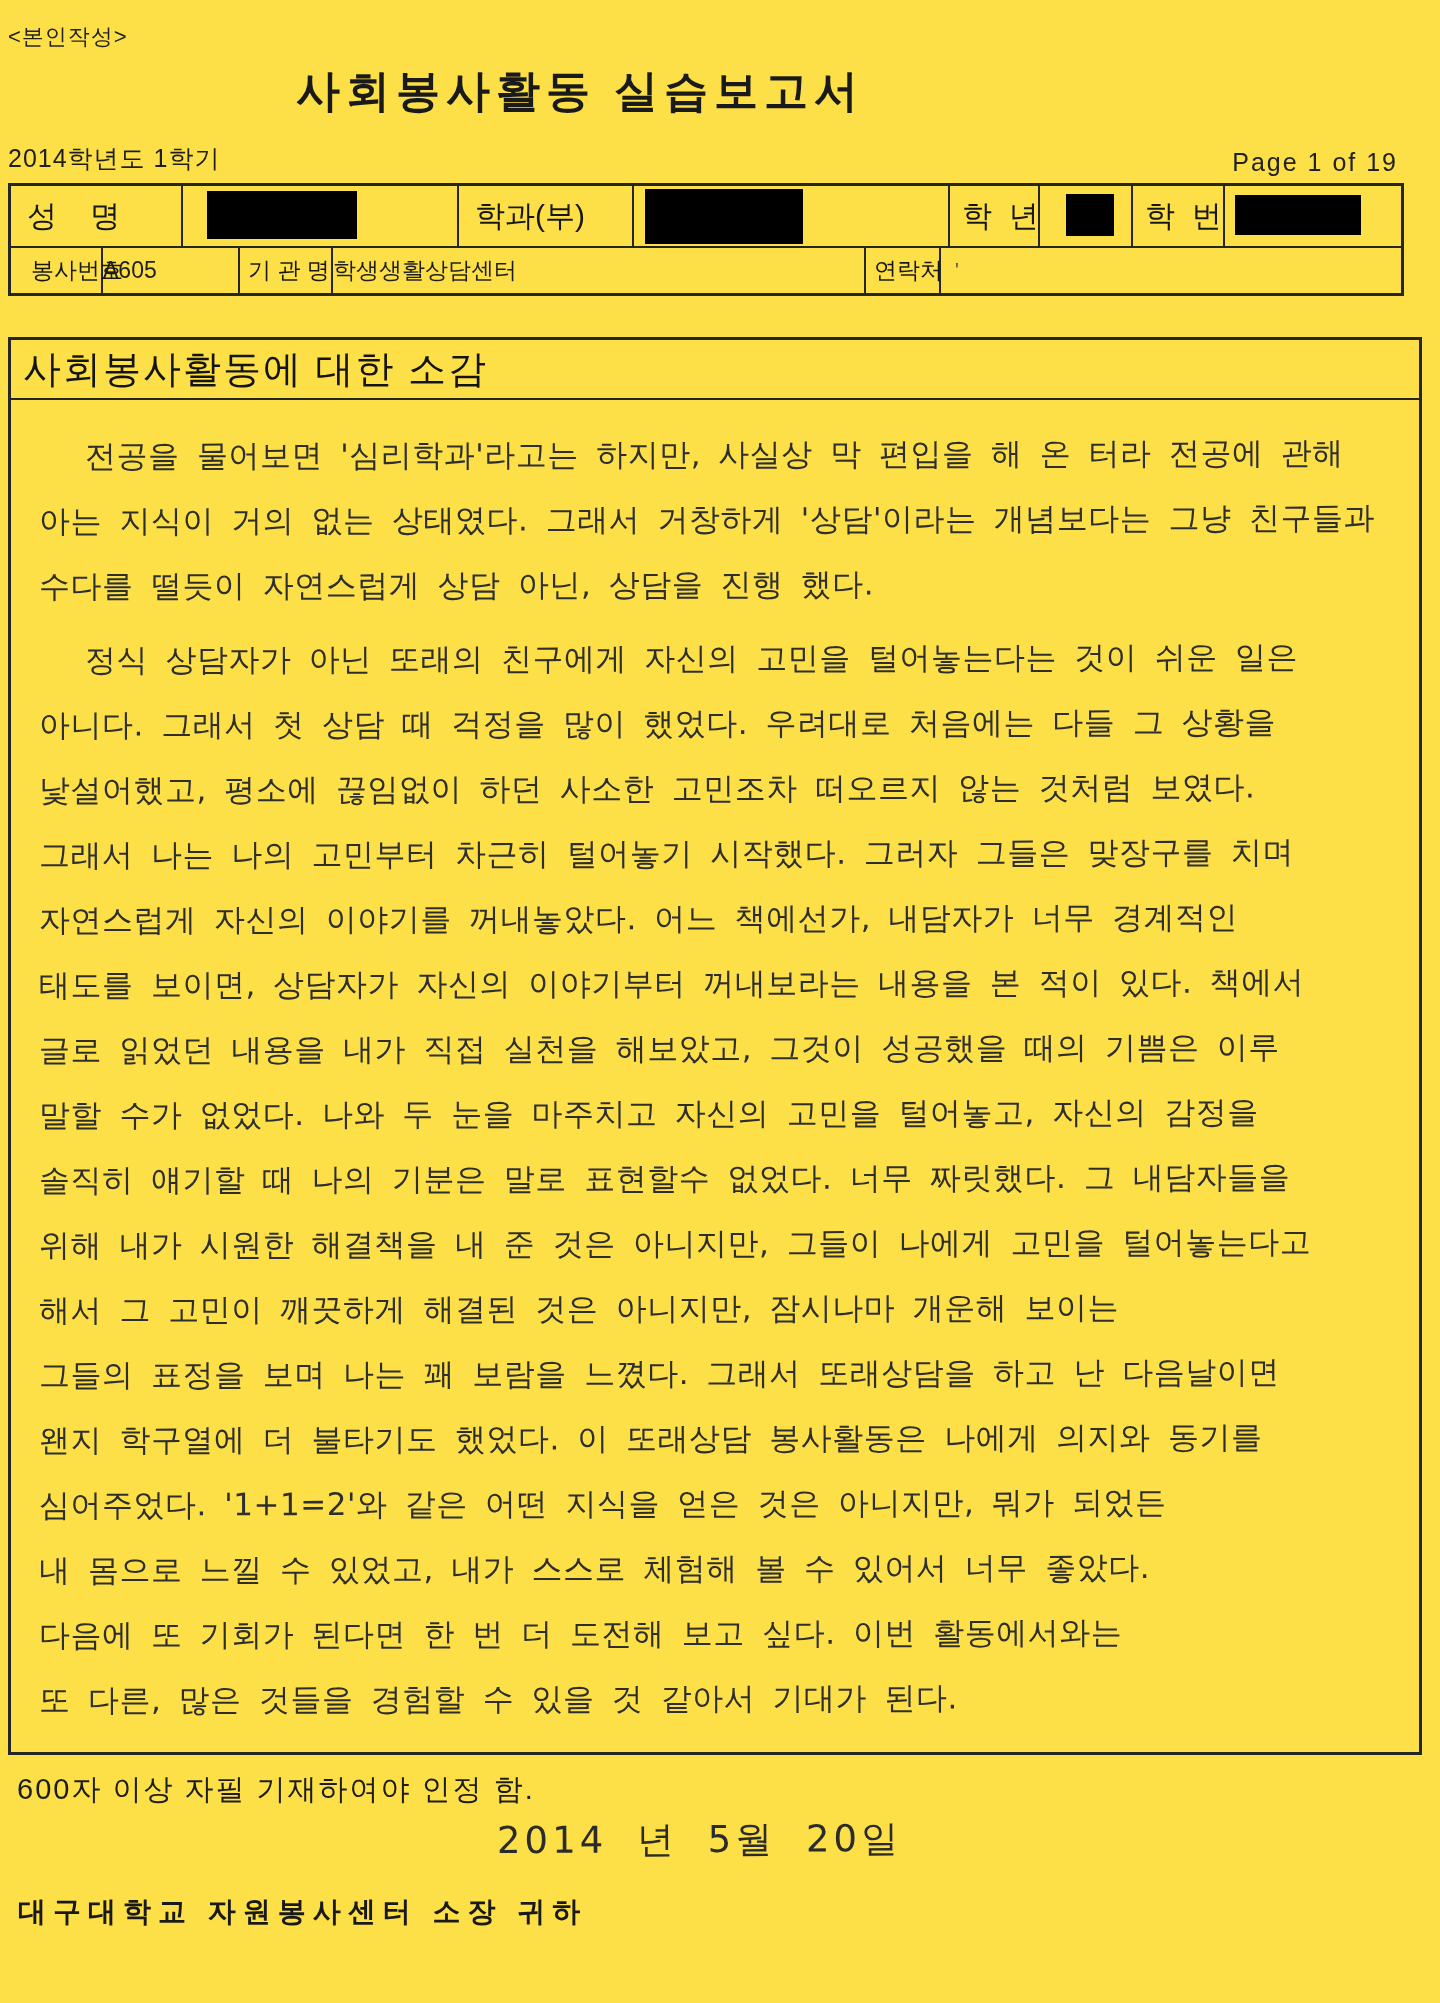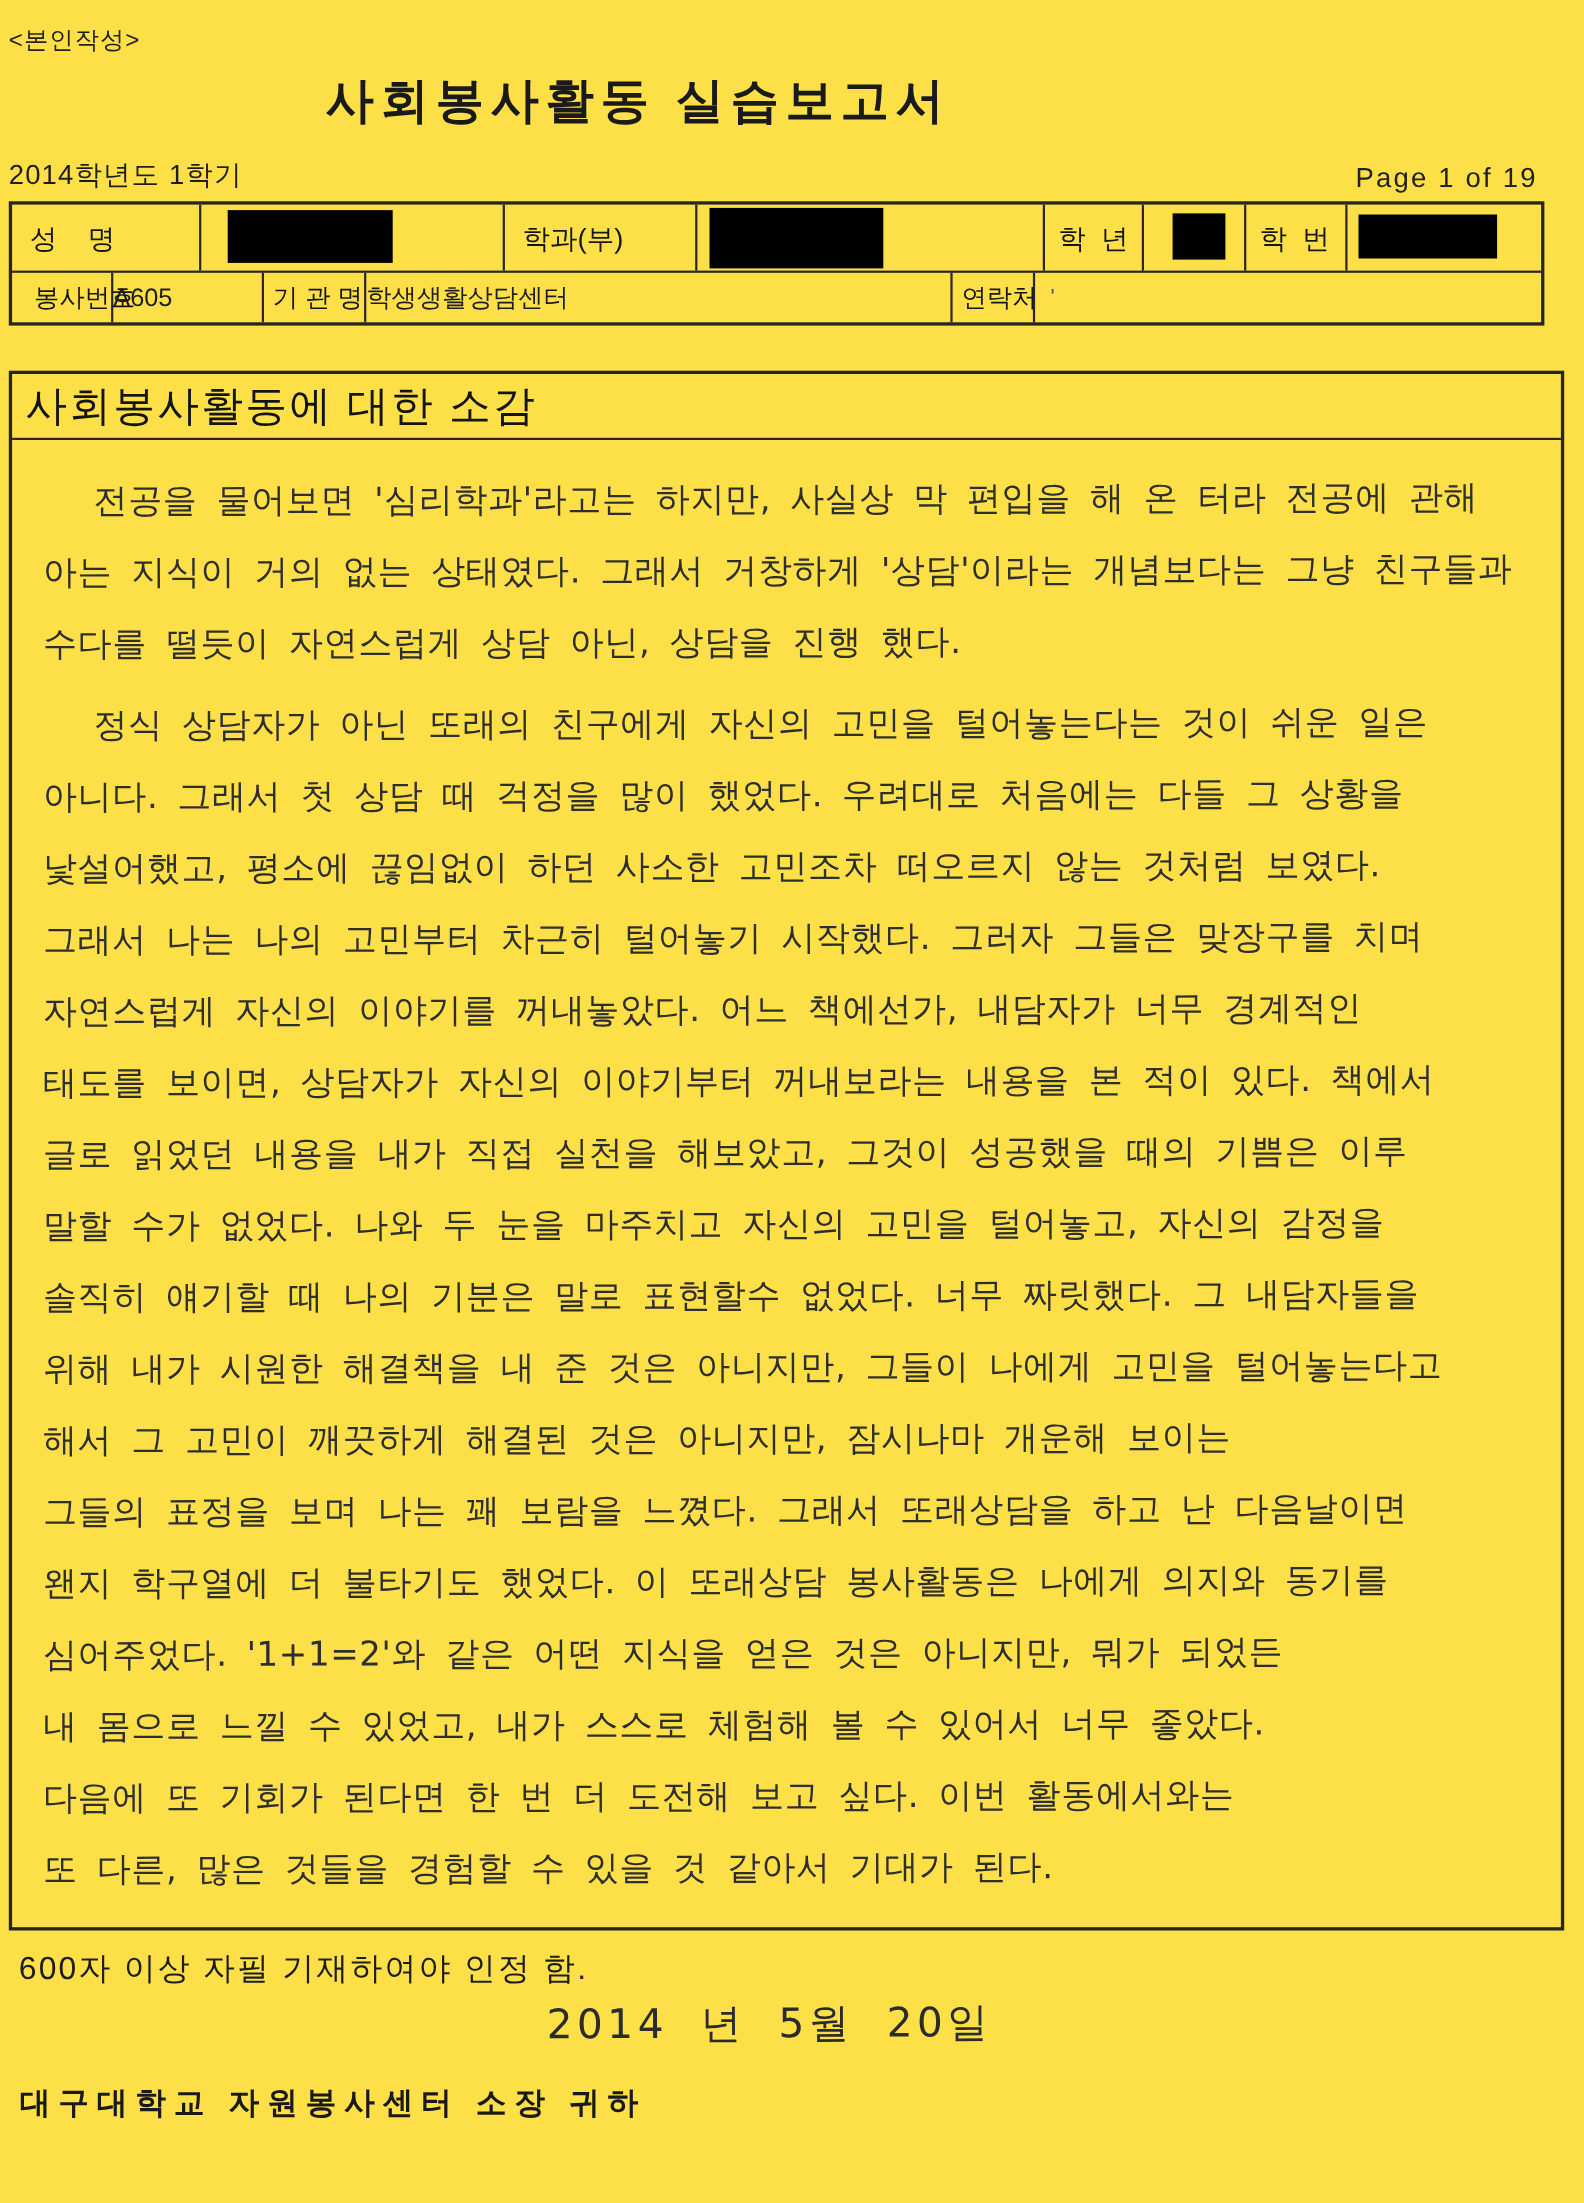--- a/index.html
+++ b/index.html
@@ -17,21 +17,21 @@
     font-size:44px;font-weight:bold;letter-spacing:6px;color:#1a1a1a;}
   .semester{position:absolute;left:8px;top:142px;font-size:25px;letter-spacing:1px;}
   .page-indicator{position:absolute;right:42px;top:148px;font-size:25px;letter-spacing:2px;color:#222;}
   
   .info-table{position:absolute;left:8px;top:183px;width:1390px;border:3px solid #262626;}
   .info-row{display:flex;width:100%;}
   .info-row.r1{height:60px;}
   .info-row.r2{height:45px;border-top:2px solid #262626;}
   .cell{position:relative;display:flex;align-items:center;
     border-right:2px solid #262626;box-sizing:border-box;
-    font-size:25px;white-space:pre;overflow:visible;}
+    font-size:30px;white-space:pre;overflow:visible;}
   .cell:last-child{border-right:none;}
   .cell.label{padding-left:16px;color:#161616;}
   .cell.value{padding-left:0;}
   .r2 .cell{font-size:23px;}
   .redacted{position:absolute;background:#000;}
   .redact-name{left:24px;top:5px;width:150px;height:48px;}
   .redact-dept{left:11px;top:3px;width:158px;height:55px;}
   .redact-grade{left:26px;top:8px;width:48px;height:42px;}
   .redact-stuno{left:10px;top:9px;width:126px;height:40px;}
   .contact-mark{font-size:20px;color:#555;padding-left:14px;}

